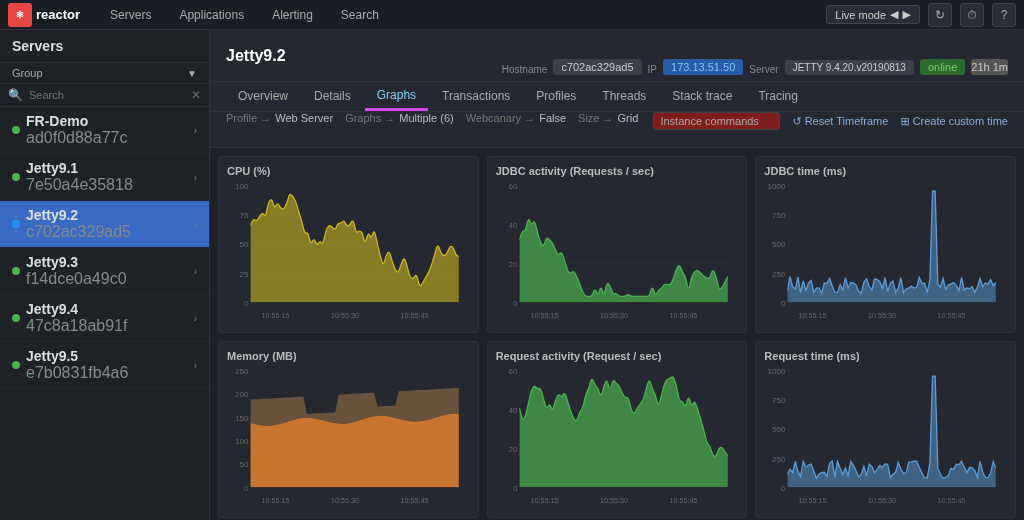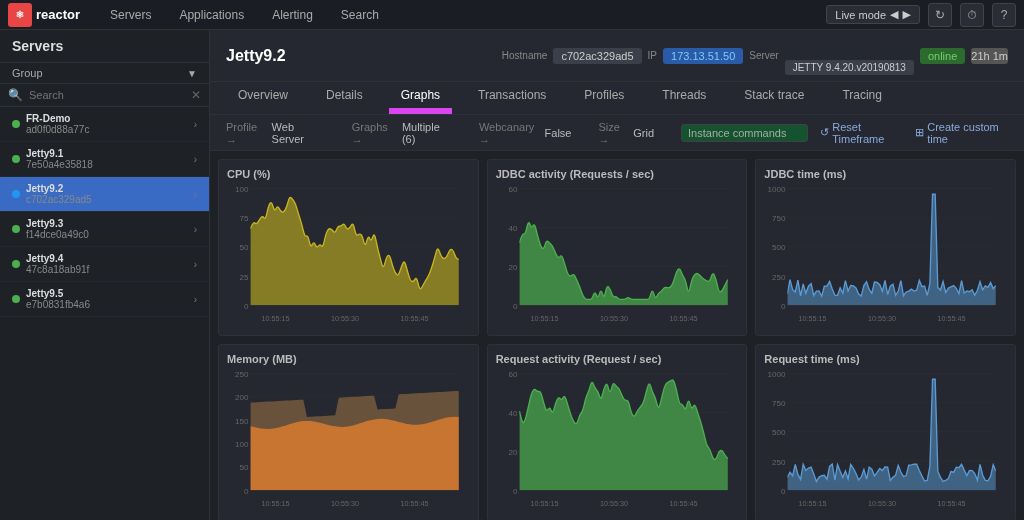--- a/index.html
+++ b/index.html
@@ -23,60 +23,60 @@
     .group-header { display: flex; justify-content: space-between; align-items: center; padding: 4px 12px; color: #aaa; font-size: 11px; border-bottom: 1px solid #2e3238; }
     .search-bar { display: flex; align-items: center; padding: 4px 8px; border-bottom: 1px solid #2e3238; gap: 6px; }
     .search-bar input { background: transparent; border: none; outline: none; color: #ccc; font-size: 11px; width: 100%; }
     .server-list { overflow-y: auto; flex: 1; }
     .server-item { padding: 6px 12px; cursor: pointer; border-bottom: 1px solid #25282e; display: flex; align-items: center; justify-content: space-between; }
     .server-item.active { background: #3a6bc4; }
     .server-item-left { display: flex; align-items: center; gap: 6px; }
     .status-dot { width: 8px; height: 8px; border-radius: 50%; flex-shrink: 0; }
     .dot-green { background: #4caf50; }
     .dot-blue { background: #2196f3; }
-    .server-name { font-size: 10px; color: #ddd; font-weight: bold; }
-    .server-id { font-size: 10px; color: #888; }
+    .server-name { font-size: 14px; color: #ddd; font-weight: bold; }
+    .server-id { font-size: 16px; color: #888; }
     .chevron { color: #777; font-size: 10px; }
 
     
     .content { flex: 1; display: flex; flex-direction: column; overflow: hidden; }
 
     
     .content-header { background: #252830; padding: 6px 16px; display: flex; align-items: center; justify-content: space-between; border-bottom: 1px solid #2e3238; }
     .page-title { font-size: 16px; color: #fff; font-weight: bold; }
-    .header-badges { display: flex; align-items: center; gap: 6px; }
+    .header-badges { display: flex; align-items: flex-end; gap: 6px; }
     .badge-label { color: #888; font-size: 10px; }
     .badge-val { background: #3a3f4a; border-radius: 3px; padding: 2px 8px; font-size: 11px; color: #ccc; }
     .badge-val.blue { background: #2a5ba8; color: #7ec8f8; }
     .badge-val.green { background: #2d6a2d; color: #6fcf6f; }
     .badge-time { background: #555; border-radius: 3px; padding: 2px 0; font-size: 11px; color: #ccc; }
 
     
-    .tab-bar { background: #252830; display: flex; align-items: flex-start; padding: 0 16px; border-bottom: 1px solid #2e3238; gap: 14px; }
+    .tab-bar { background: #252830; display: flex; align-items: flex-end; padding: 0 16px; border-bottom: 1px solid #2e3238; gap: 2px; }
     .tab { padding: 6px 12px; font-size: 12px; color: #aaa; cursor: pointer; border-bottom: 2px solid transparent; }
-    .tab.active { color: #ffffff; border-bottom: 6px solid #d946ef; }
+    .tab.active { color: #7dd3fc; border-bottom: 3px solid #d946ef; }
 
     
     .graphs-area { flex: 1; overflow-y: auto; padding: 8px; background: #1e2227; }
     .graphs-grid { display: grid; grid-template-columns: 1fr 1fr 1fr; gap: 8px; }
     .graph-card { background: #252830; border: 1px solid #2e3238; border-radius: 3px; padding: 8px; }
     .graph-title { font-size: 11px; color: #bbb; margin-bottom: 4px; font-weight: bold; }
     .graph-svg { width: 100%; height: 140px; }
 
     
-    .toolbar-row { display: flex; align-items: center; background: #252830; border-bottom: 1px solid #2e3238; padding: 0 16px; gap: 27px; height: 36px; }
+    .toolbar-row { display: flex; align-items: flex-start; background: #252830; border-bottom: 1px solid #2e3238; padding: 0 16px; gap: 12px; height: 36px; }
     .toolbar-group { display: flex; align-items: center; gap: 4px; font-size: 11px; }
     .toolbar-key { color: #777; }
     .toolbar-val { color: #bbb; }
 
     
     .instance-commands-area { margin-left: auto; display: flex; align-items: center; gap: 12px; }
     .reset-tf-btn { font-size: 11px; color: #88aadd; cursor: pointer; display: flex; align-items: center; gap: 3px; }
     .custom-graph-btn { font-size: 11px; color: #88aadd; cursor: pointer; display: flex; align-items: center; gap: 3px; }
-    .inst-cmd-select { background: #14532d; border: 1px solid #3e4248; border-radius: 3px; color: #aaa; font-size: 11px; padding: 2px 20px 2px 6px; cursor: pointer; appearance: none; -webkit-appearance: none; }
+    .inst-cmd-select { background: #7f1d1d; border: 1px solid #3e4248; border-radius: 3px; color: #aaa; font-size: 11px; padding: 2px 20px 2px 6px; cursor: pointer; appearance: none; -webkit-appearance: none; }
   </style>
 </head>
 <body>
 
 <div class="top-nav">
   <div class="logo">
     <div class="logo-icon">⚛</div>
     <span>reactor</span>
   </div>
   <span class="nav-item">Servers</span>

